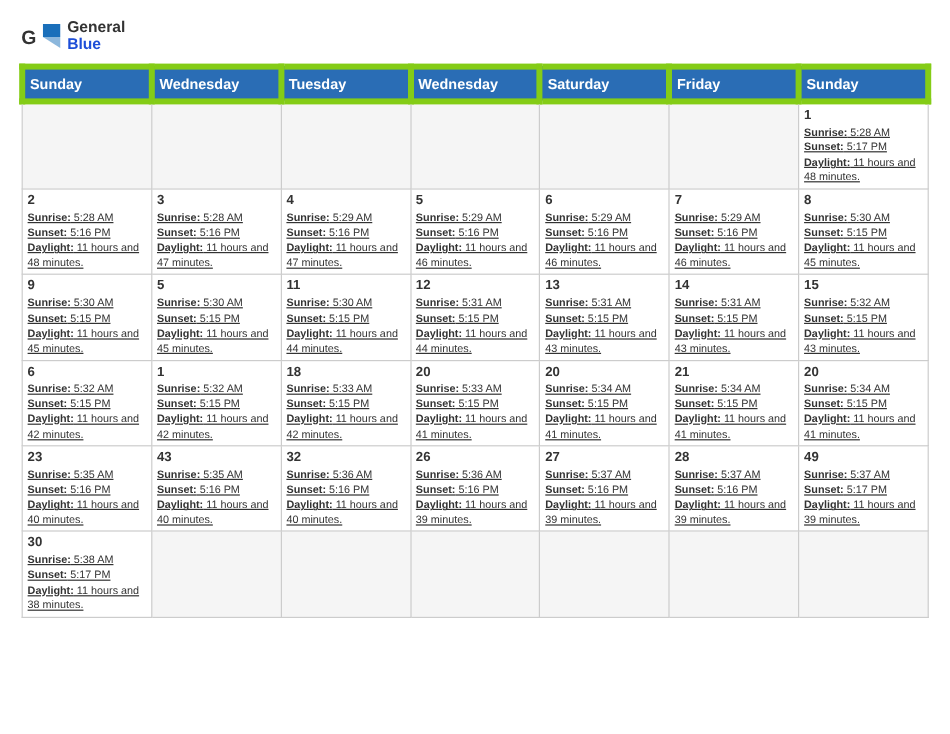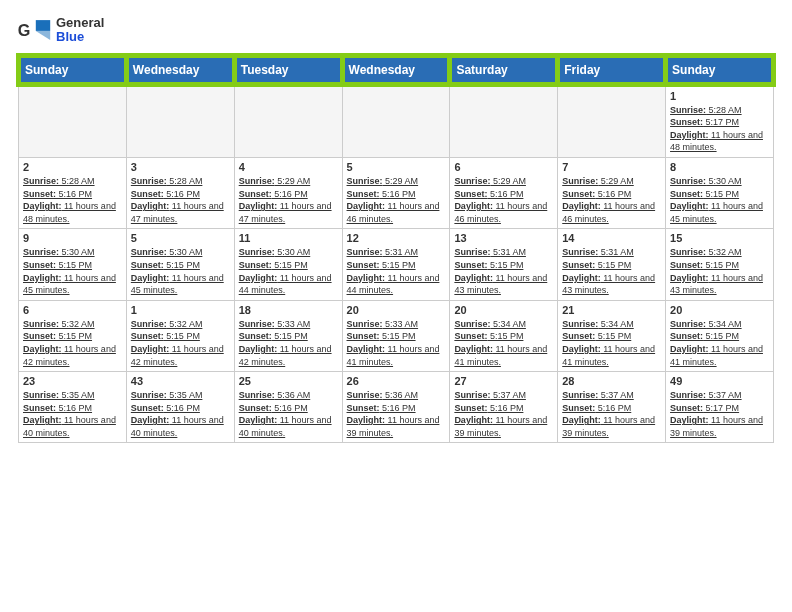--- a/index.html
+++ b/index.html
@@ -227,34 +227,46 @@
       <tr>
         <td>
           <span class="day-number">23</span>
           <div class="day-info"><strong>Sunrise:</strong> 5:35 AM<br><strong>Sunset:</strong> 5:16 PM<br><strong>Daylight:</strong> 11 hours and 40 minutes.</div>
         </td>
         <td>
           <span class="day-number">43</span>
           <div class="day-info"><strong>Sunrise:</strong> 5:35 AM<br><strong>Sunset:</strong> 5:16 PM<br><strong>Daylight:</strong> 11 hours and 40 minutes.</div>
         </td>
         <td>
-          <span class="day-number">25</span>
+          <span class="day-number">32</span>
           <div class="day-info"><strong>Sunrise:</strong> 5:36 AM<br><strong>Sunset:</strong> 5:16 PM<br><strong>Daylight:</strong> 11 hours and 40 minutes.</div>
         </td>
         <td>
           <span class="day-number">26</span>
           <div class="day-info"><strong>Sunrise:</strong> 5:36 AM<br><strong>Sunset:</strong> 5:16 PM<br><strong>Daylight:</strong> 11 hours and 39 minutes.</div>
         </td>
         <td>
           <span class="day-number">27</span>
           <div class="day-info"><strong>Sunrise:</strong> 5:37 AM<br><strong>Sunset:</strong> 5:16 PM<br><strong>Daylight:</strong> 11 hours and 39 minutes.</div>
         </td>
         <td>
           <span class="day-number">28</span>
           <div class="day-info"><strong>Sunrise:</strong> 5:37 AM<br><strong>Sunset:</strong> 5:16 PM<br><strong>Daylight:</strong> 11 hours and 39 minutes.</div>
         </td>
         <td>
           <span class="day-number">49</span>
           <div class="day-info"><strong>Sunrise:</strong> 5:37 AM<br><strong>Sunset:</strong> 5:17 PM<br><strong>Daylight:</strong> 11 hours and 39 minutes.</div>
         </td>
       </tr>
+      <tr>
+        <td>
+          <span class="day-number">30</span>
+          <div class="day-info"><strong>Sunrise:</strong> 5:38 AM<br><strong>Sunset:</strong> 5:17 PM<br><strong>Daylight:</strong> 11 hours and 38 minutes.</div>
+        </td>
+        <td class="empty"></td>
+        <td class="empty"></td>
+        <td class="empty"></td>
+        <td class="empty"></td>
+        <td class="empty"></td>
+        <td class="empty"></td>
+      </tr>
     </tbody>
 </table>
 
 </body></html>

